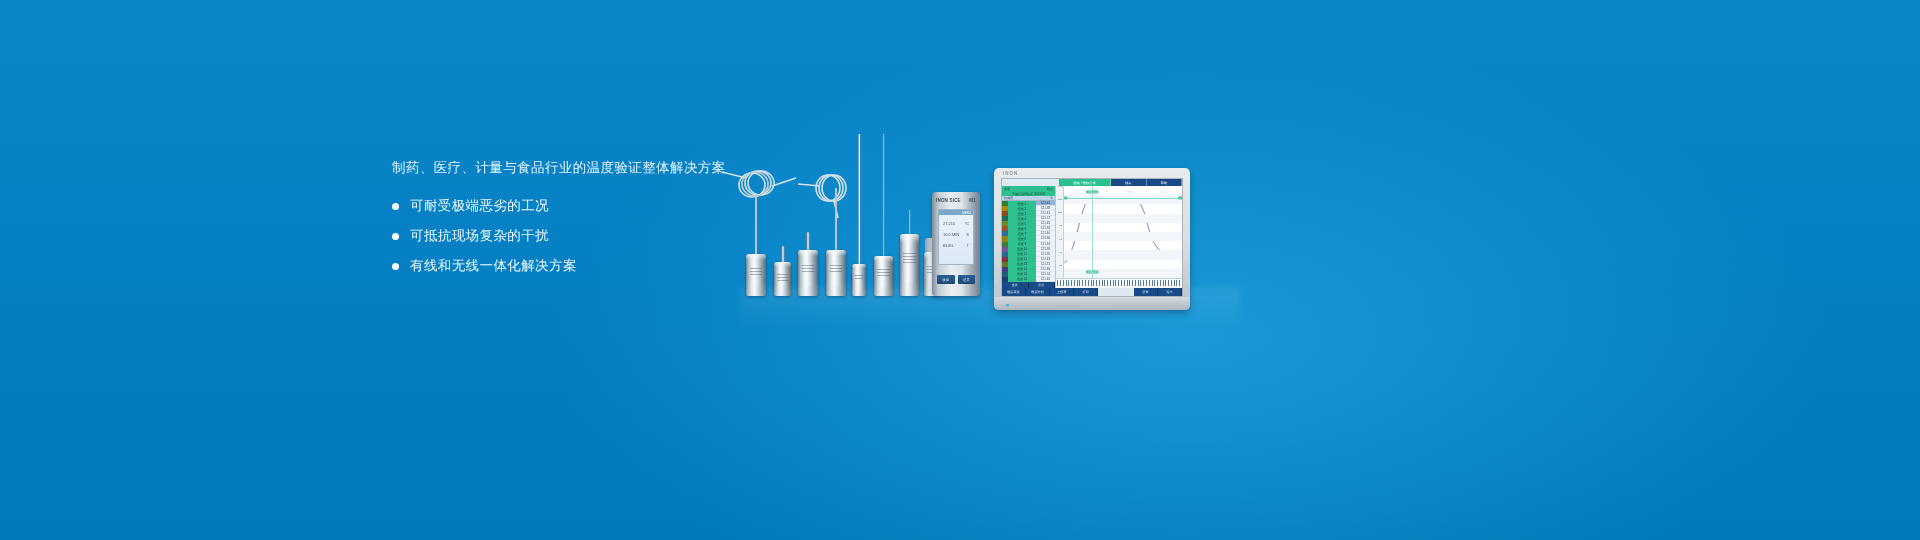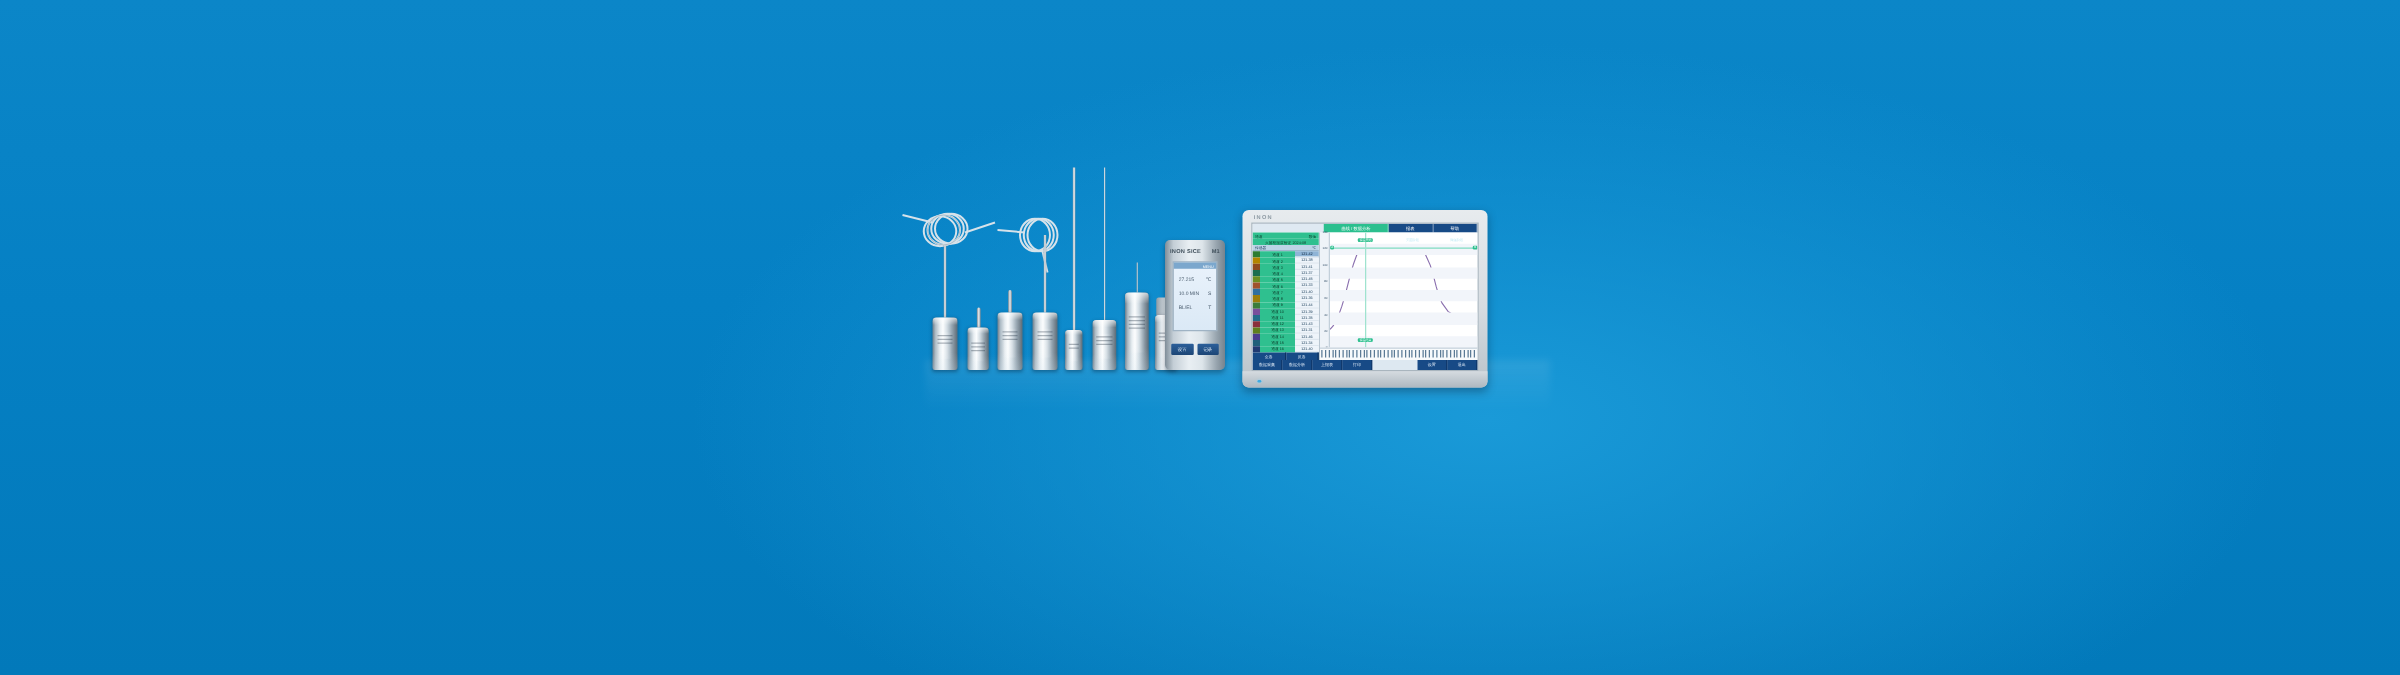--- a/index.html
+++ b/index.html
@@ -278,20 +278,35 @@
     position:absolute; left:12px; bottom:4px; width:2.5px; height:2.5px;
     border-radius:50%; background:#3fa9e0; box-shadow:0 0 2px #7fd3ff;
   }
 </style>
 </head>
 <body>
 
 <div id="banner">
 
   <div id="copy">
+    <div id="subhead">制药、医疗、计量与食品行业的温度验证整体解决方案</div>
+    <ul id="bullets">
+      <li>
+        <span class="dot"></span>
+        <span>可耐受极端恶劣的工况</span>
+      </li>
+      <li>
+        <span class="dot"></span>
+        <span>可抵抗现场复杂的干扰</span>
+      </li>
+      <li>
+        <span class="dot"></span>
+        <span>有线和无线一体化解决方案</span>
+      </li>
+    </ul>
   </div>
 
   <div id="product">
     <div id="stage">
 
       <div id="floor"></div>
 
       <div class="coil" style="left:22px; top:58px;">
         <svg width="86" height="50" viewBox="0 0 86 50">
           <g fill="none" stroke="#d6e2ea" stroke-width="1.6">

